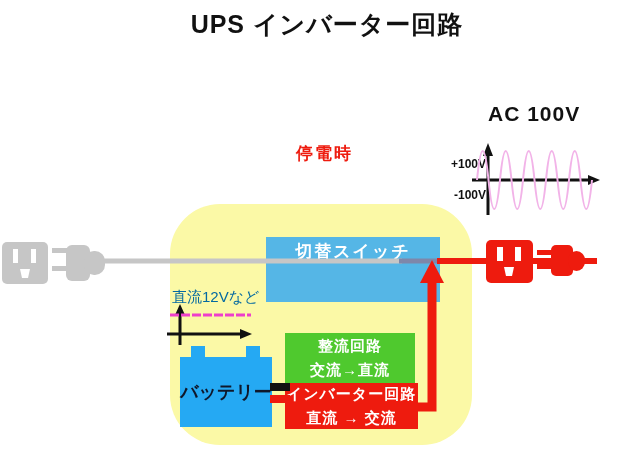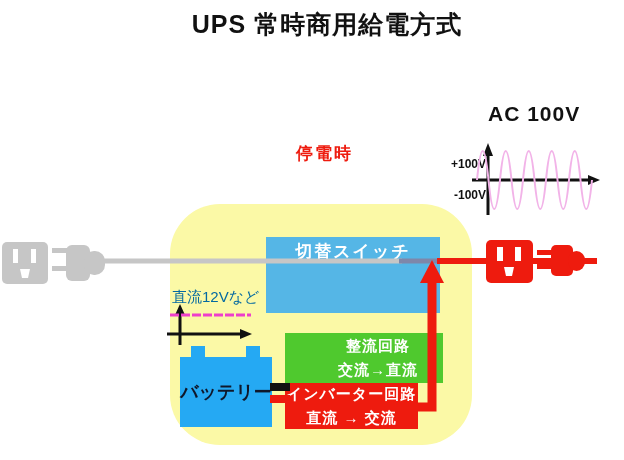--- a/index.html
+++ b/index.html
@@ -22,29 +22,29 @@
   }
   .axis-label{font-size:12px;color:#111;font-weight:bold;letter-spacing:0px;}
   #ac-pos{left:451px;top:157px;}
   #ac-neg{left:454px;top:188px;}
   #dc-label{left:172px;top:288px;font-size:15px;color:#0369a1;letter-spacing:0px;}
   #ups-body{
     left:170px;top:204px;width:302px;height:241px;
     background:#fbf9a6;border-radius:50px;
   }
   #switch-box{
-    left:266px;top:237px;width:174px;height:76px;background:#55b6e6;
+    left:266px;top:237px;width:174px;height:65px;background:#55b6e6;
     text-align:center;
   }
   #switch-box .lbl{
     margin-top:3px;font-size:17px;font-weight:bold;color:#fff;letter-spacing:2px;
   }
   #rectifier-box{
     left:285px;top:333px;width:130px;height:50px;background:#4fc92e;
-    display:flex;flex-direction:column;justify-content:center;text-align:center;padding-left:28px;
+    display:flex;flex-direction:column;justify-content:center;text-align:center;
   }
   #inverter-box{
     left:285px;top:383px;width:133px;height:46px;background:#ee1b0e;
     display:flex;flex-direction:column;justify-content:center;text-align:center;
   }
   .box-line{font-size:15px;font-weight:bold;color:#fff;line-height:24px;letter-spacing:1px;}
   #battery-box{
     left:180px;top:357px;width:92px;height:70px;background:#25a9f3;
     display:flex;align-items:center;justify-content:center;
   }
@@ -52,21 +52,21 @@
   .terminal{width:14px;height:12px;background:#25a9f3;}
   #terminal-left{left:191px;top:346px;}
   #terminal-right{left:246px;top:346px;}
   #overlay{left:0;top:0;pointer-events:none;}
 </style>
 </head>
 <body>
 
 <div id="canvas">
 
-  <div id="title" class="abs">UPS 常時商用給電方式</div>
+  <div id="title" class="abs">UPS インバーター回路</div>
 
   <div id="ac-title" class="abs">AC 100V</div>
   <div id="ac-pos" class="abs axis-label">+100V</div>
   <div id="ac-neg" class="abs axis-label">-100V</div>
 
   <div id="outage-label" class="abs">停電時</div>
 
   <div id="ups-body" class="abs"></div>
 
   <div id="switch-box" class="abs">

